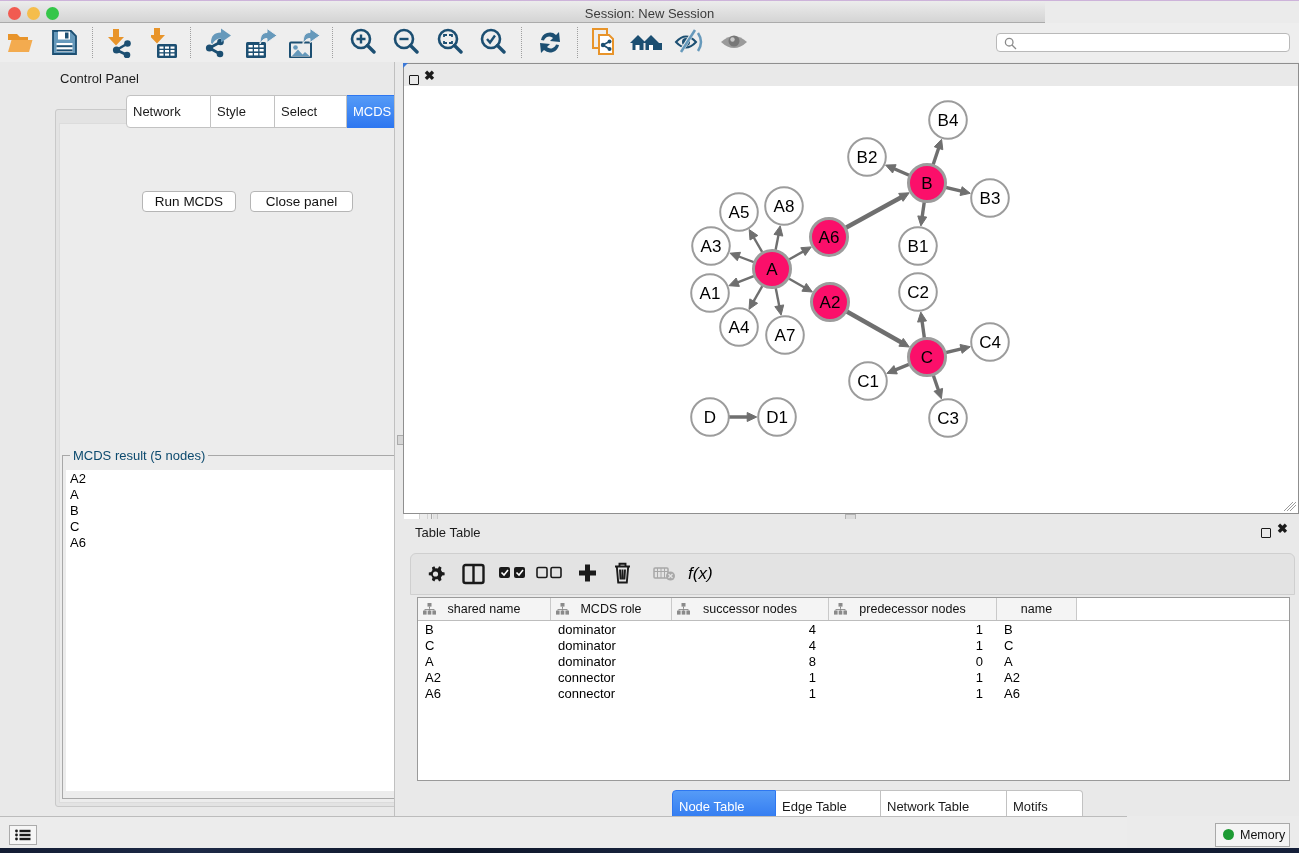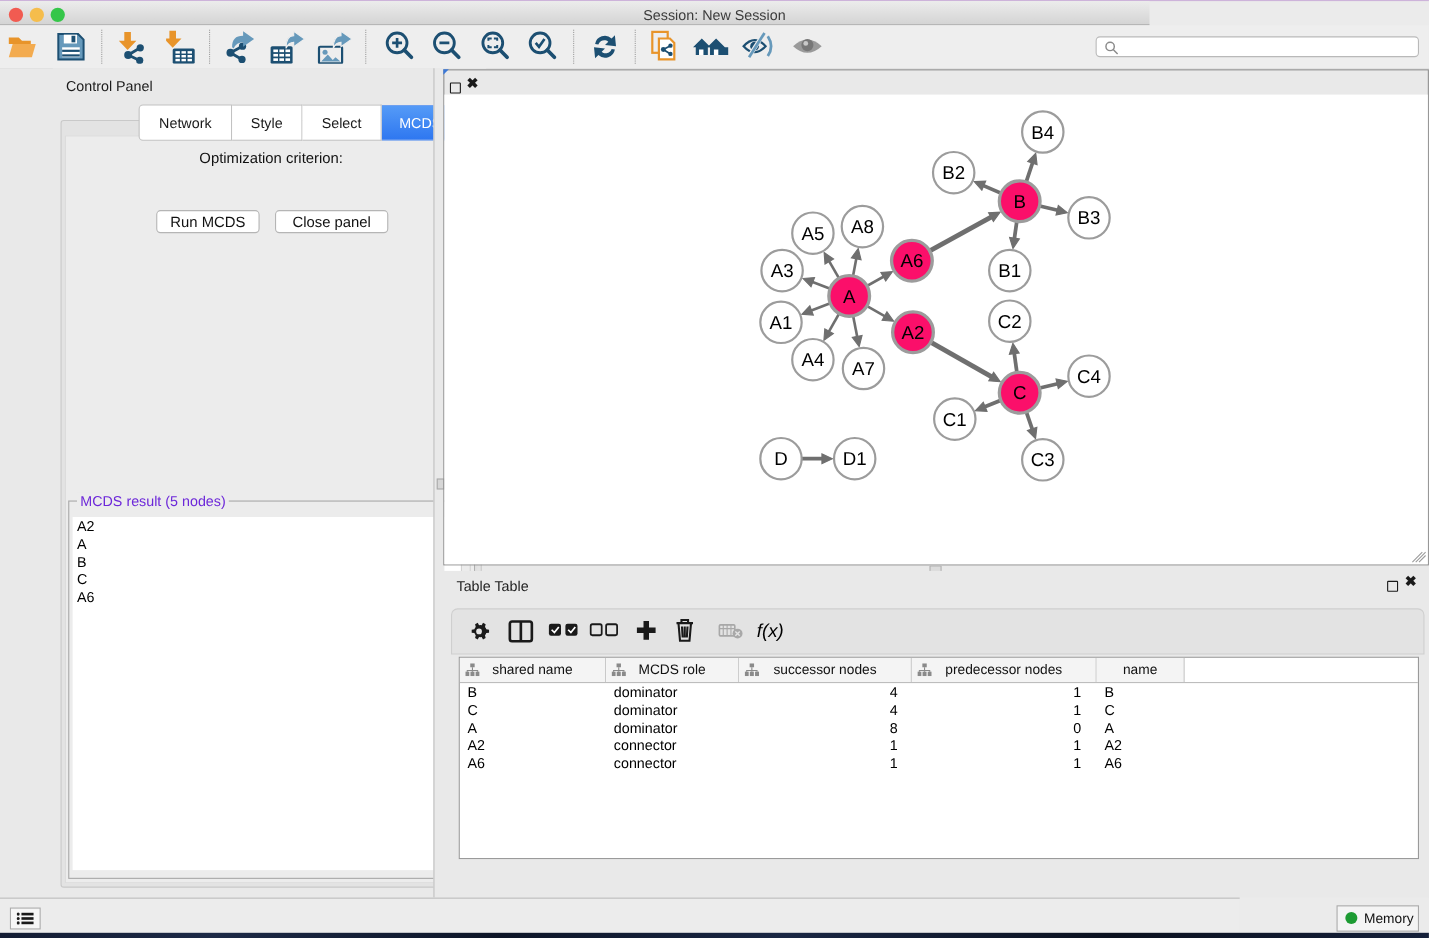--- a/index.html
+++ b/index.html
@@ -19,35 +19,35 @@
 #main{left:0;top:62px;width:1299px;height:754px;background:#e9e9e9;}
 
 #cpanel{left:0;top:0;width:394px;height:754px;background:#e9e9e9;margin-left:48px;}
 #cpanel-h{position:absolute;left:12px;top:9px;font-size:13px;color:#1c1c1c;}
 #cp-float{position:absolute;left:361px;top:13px;width:8px;height:8px;border:1.5px solid #1a1a1a;border-radius:1px;}
 #cp-close{position:absolute;left:376px;top:6px;font-size:13px;font-weight:bold;color:#1a1a1a;}
 #cp-pane{position:absolute;left:7px;top:47px;width:381px;height:696px;background:#e3e3e3;
   border:1px solid #c9c9c9;border-radius:3px;}
 #cp-inner{position:absolute;left:3px;top:13px;width:373px;height:678px;background:#ececec;border:1px solid #dcdcdc;}
 #cp-tabs{position:absolute;left:78px;top:33px;height:19px;display:flex;}
-.tab{height:19px;line-height:19px;font-size:13px;color:#1a1a1a;text-align:center;
+.tab{height:19px;line-height:19px;font-size:13px;color:#1a1a1a;text-align:left;
   background:#fff;border:1px solid #c2c2c2;border-left:none;padding:6px;}
 .tab:first-child{border-left:1px solid #c2c2c2;border-radius:4px 0 0 4px;}
 .tab:last-child{border-radius:0 4px 4px 0;}
 .tab.sel{background:linear-gradient(#559bf7,#2e77f0);color:#fff;border-color:#2e77f0;}
 #optlabel{position:absolute;left:0;top:26px;width:381px;text-align:center;font-size:13.5px;color:#111;}
 #dropdown{position:absolute;left:35px;top:48px;width:311px;height:19px;background:#fff;
   border:1px solid #b5b5b5;border-radius:5px;}
 #dropdown span{position:absolute;left:12px;top:2px;font-size:13.5px;color:#111;}
 #dd-step{position:absolute;right:-1px;top:-1px;width:21px;height:21px;border-radius:5px;
   background:linear-gradient(#6aa4f8,#2d73ef);}
 .btn{position:absolute;top:81px;height:19px;background:#fff;border:1px solid #b5b5b5;
   border-radius:4px;font-size:13.5px;color:#111;text-align:center;line-height:19px;}
 #fieldset{position:absolute;left:6px;top:345px;width:368px;height:342px;border:1px solid #a8a8a8;}
-#fs-legend{position:absolute;left:7px;top:-8px;background:#ececec;padding:0 3px;font-size:13px;color:#6d28d9;}
+#fs-legend{position:absolute;left:7px;top:-8px;background:#ececec;padding:0 3px;font-size:13px;color:#0c4a6e;}
 #fs-list{position:absolute;left:3px;top:14px;width:361px;height:321px;background:#fff;}
 #fs-list div{padding-left:4px;padding-top:1px;font-size:13px;height:15px;line-height:15px;color:#000;}
 #fs-scroll{position:absolute;right:3px;top:14px;width:9px;height:321px;background:#ececec;border-left:1px solid #d2d2d2;border-right:1px solid #d2d2d2;box-sizing:border-box;}
 
 #vdivider{left:394px;top:0;width:9px;height:754px;background:#e9e9e9;border-left:1px solid #c0c0c0;}
 #vgrip{position:absolute;left:2px;top:373px;width:5px;height:8px;background:#d6d6d6;border:1px solid #ababab;}
 
 #netwin{left:403px;top:1px;width:896px;height:451px;border:1px solid #8f8f8f;box-sizing:border-box;}
 #net-tb{position:absolute;left:0;top:0;width:100%;height:21px;
   background:linear-gradient(#ececec,#d6d6d6);border-bottom:1px solid #aaa;}
@@ -220,21 +220,20 @@
       </svg>
     </div>
 </div>
 <div class="abs" id="main">
   <div class="abs" id="cpanel">
     <div id="cpanel-h">Control Panel</div>
     <div id="cp-float"></div>
     <div id="cp-close">✖</div>
     <div id="cp-pane">
       <div id="cp-inner"></div>
-      <div id="optlabel">Optimization criterion:</div>
       <div class="btn" style="left:86px;width:92px;">Run MCDS</div>
       <div class="btn" style="left:194px;width:101px;">Close panel</div>
       <div id="fieldset">
         <div id="fs-legend">MCDS result (5 nodes)</div>
         <div id="fs-list">
             <div>A2</div>
             <div>A</div>
             <div>B</div>
             <div>C</div>
             <div>A6</div>
@@ -461,20 +460,26 @@
         </div>
 <div class="trow" style="top:88px;">
           <span class="c1">A6</span>
           <span class="c2">connector</span>
           <span class="c3">1</span>
           <span class="c4">1</span>
           <span class="c5">A6</span>
         </div>
 
     </div>
+    <div id="tp-tabs">
+      <div class="tab sel" style="width:90px;">Node Table</div>
+      <div class="tab" style="width:92px;">Edge Table</div>
+      <div class="tab" style="width:113px;">Network Table</div>
+      <div class="tab" style="width:63px;">Motifs</div>
+    </div>
   </div>
 </div>
 <div class="abs" id="statusbar">
   <div id="listbtn">
       <svg style="position:absolute;left:5px;top:3px;" width="16" height="12" viewBox="0 0 16 12">
 <g fill="#1a1a1a">
           <circle cx="1.5" cy="2" r="1.4"></circle>
           <circle cx="1.5" cy="6" r="1.4"></circle>
           <circle cx="1.5" cy="10" r="1.4"></circle>
 <rect x="4.5" y="0.8" width="11" height="2.4"></rect>

